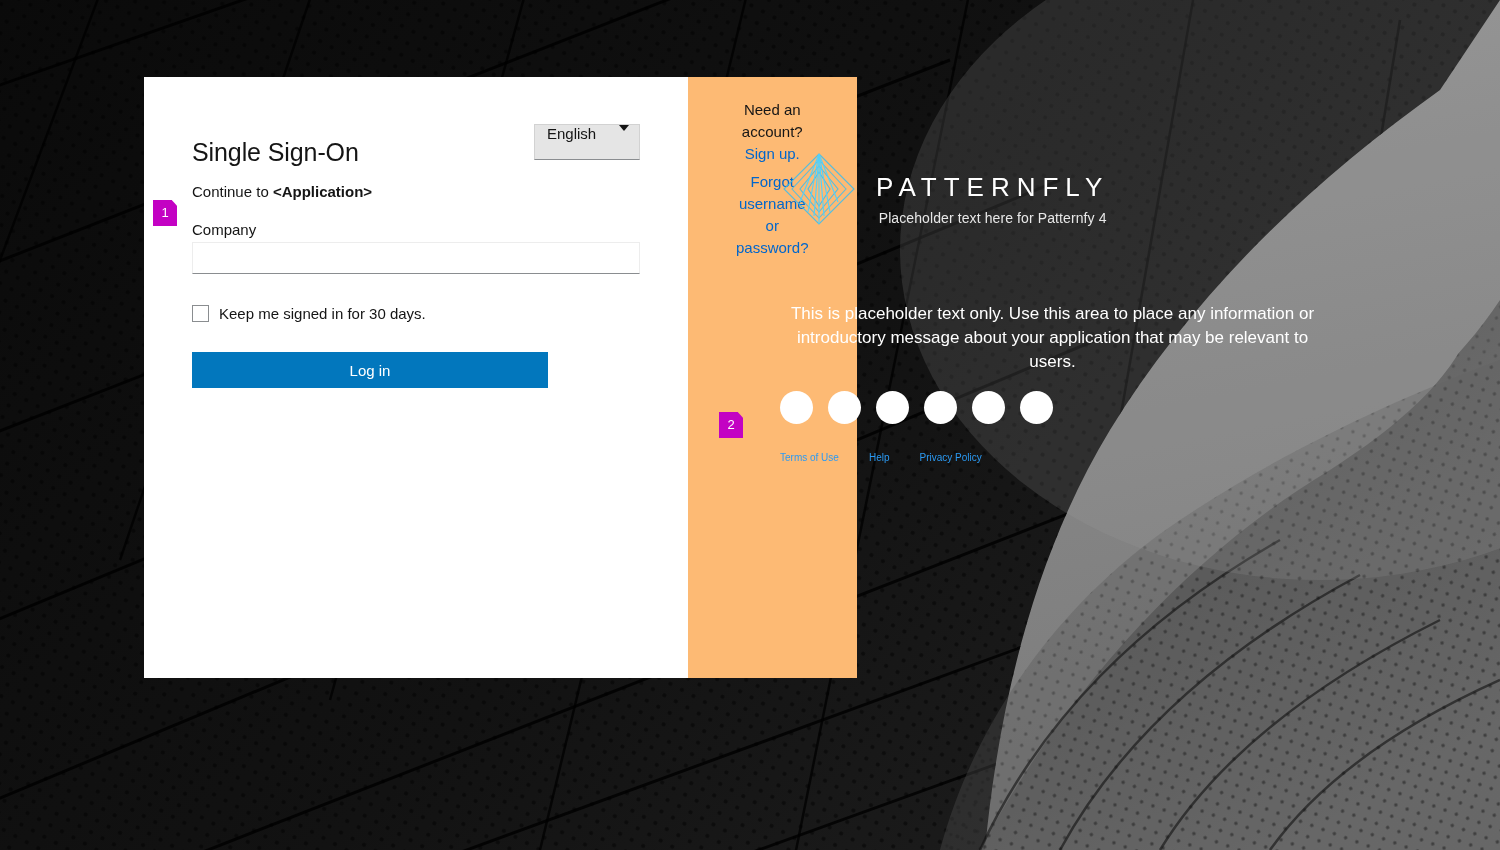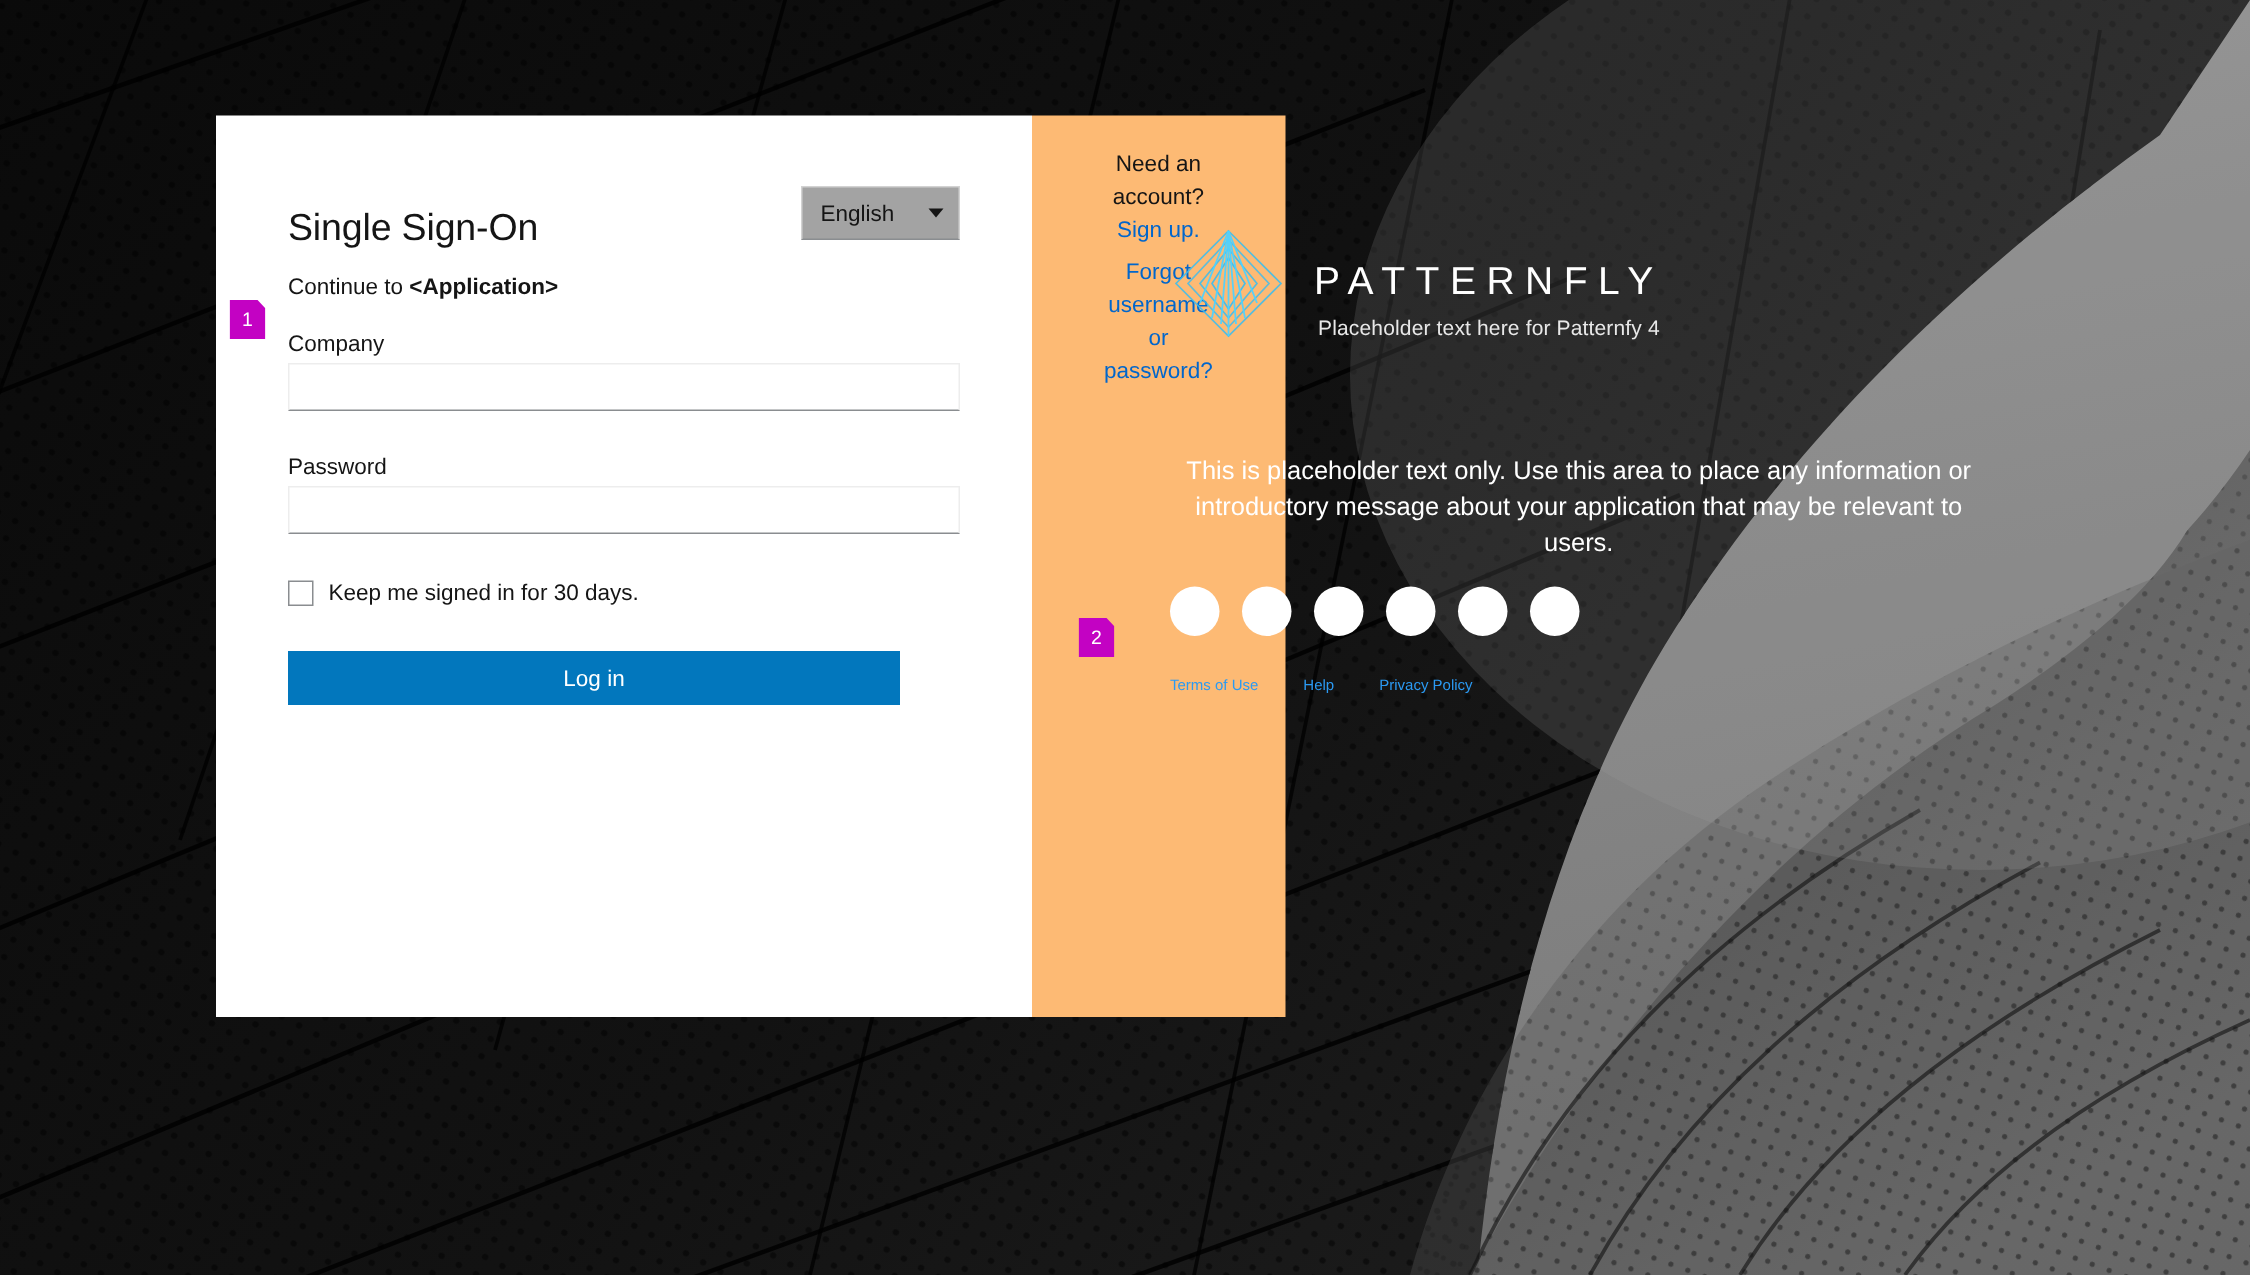--- a/index.html
+++ b/index.html
@@ -54,23 +54,23 @@
     color: #151515;
     letter-spacing: -0.1px;
     line-height: 32px;
     padding-top: 12px;
   }
   #language-select {
     width: 106px;
     height: 36px;
     border: 1px solid #d2d2d2;
     border-bottom-color: #8a8d90;
-    background: #a3a3a3;
-    display: flex;
-    align-items: center;
+    background: #e5e5e5;
+    display: flex;
+    align-items: flex-start;
     justify-content: space-between;
     padding: 0 10px 0 12px;
     font-size: 15px;
     color: #151515;
     cursor: pointer;
   }
   #language-select .caret {
     width: 0; height: 0;
     border-left: 5px solid transparent;
     border-right: 5px solid transparent;
@@ -117,21 +117,21 @@
     width: 17px; height: 17px;
     border: 1px solid #8a8d90;
     background: #fff;
     flex: 0 0 auto;
     cursor: pointer;
   }
   #remember-label { font-size: 15px; color: #151515; }
 
   #login-button {
     margin-top: 30px;
-    width: 408px;
+    width: 356px;
     height: 36px;
     background: #0277bd;
     border: none;
     color: #fff;
     font-size: 15px;
     font-family: "Liberation Sans", sans-serif;
     cursor: pointer;
     display: block;
   }
 
@@ -311,24 +311,20 @@
       </div>
     </div>
 
     <p id="continue-text"><span>Continue to </span><b>&lt;Application&gt;</b></p>
 
     <div class="field-group">
       <label class="field-label">Company</label>
       <input class="field-input" type="text" placeholder="" style="">
     </div>
 
-    <div class="field-group" style="margin-top:29px;">
-      <label class="field-label">Password</label>
-      <input class="field-input" type="password" placeholder="" style="">
-    </div>
 
     <div id="remember-row">
       <span id="remember-checkbox"></span>
       <span id="remember-label">Keep me signed in for 30 days.</span>
     </div>
 
     <button id="login-button">Log in</button>
   </div>
 
   <div id="card-footer">

